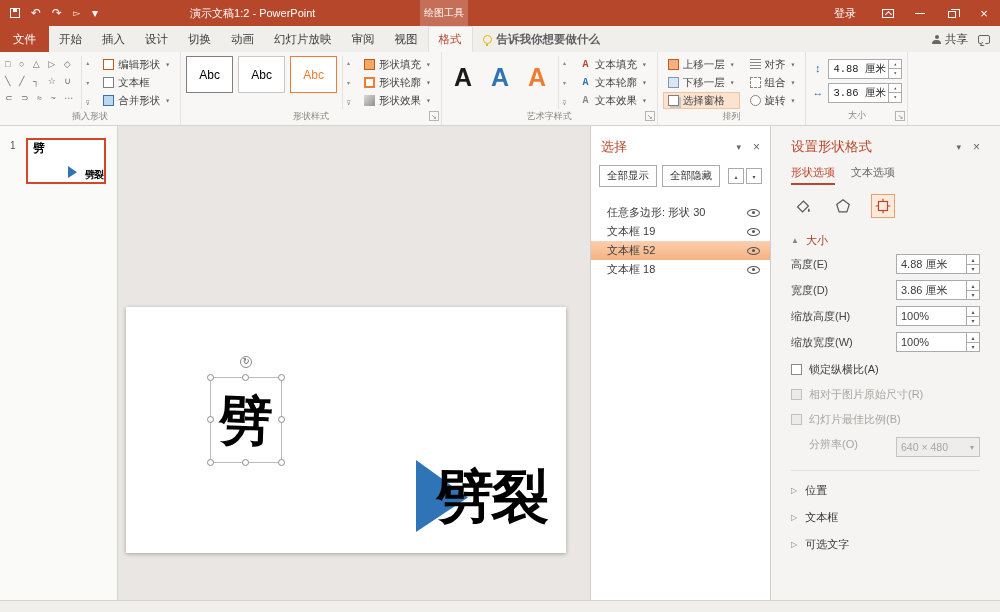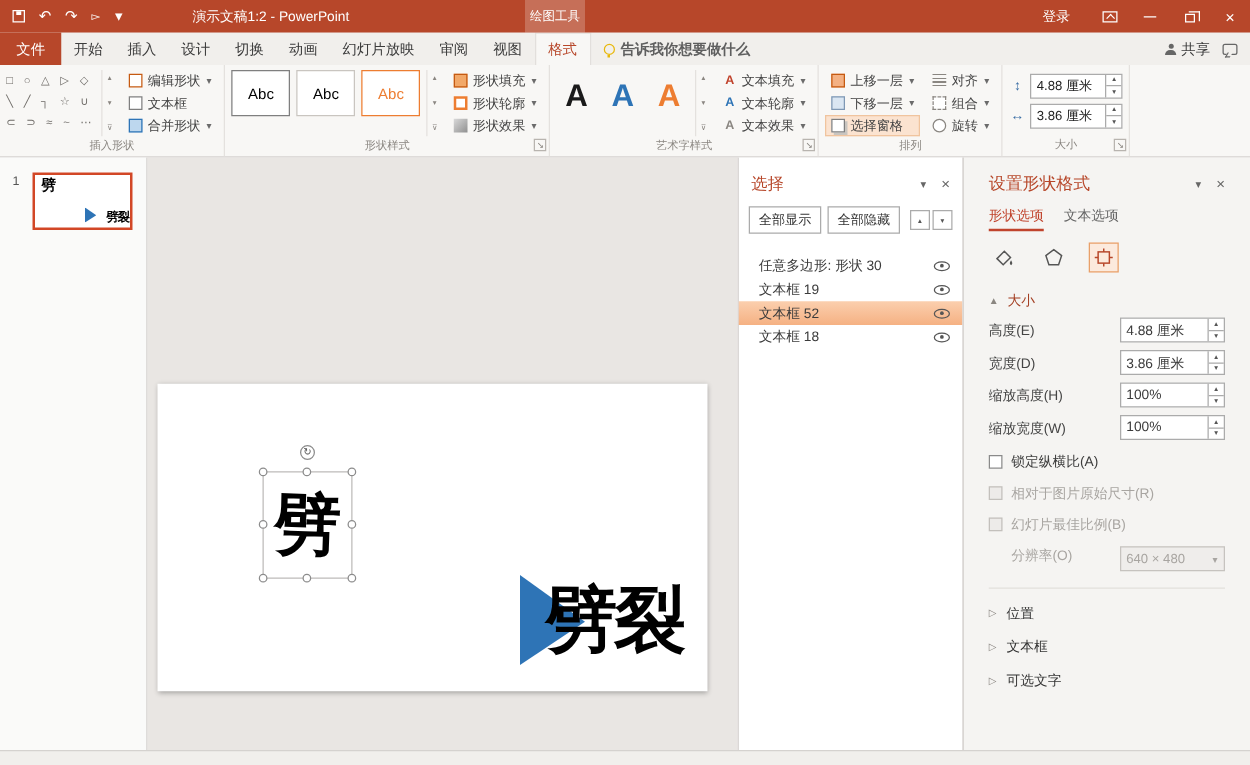--- a/index.html
+++ b/index.html
@@ -5,21 +5,21 @@
   *{margin:0;padding:0;box-sizing:border-box;}
   html,body{width:1000px;height:612px;overflow:hidden;}
   body{font-family:"Liberation Sans","DejaVu Sans",sans-serif;font-size:11px;color:#333;background:#e9e7e4;}
 
   
   .titlebar{height:26px;background:#b7472a;color:#fff;display:flex;align-items:center;position:relative;font-size:11px;}
   .qat{display:flex;gap:11px;margin-left:10px;align-items:center;}
   .qat .ic{font-size:12px;line-height:1;color:#fff;}
   .floppy{width:10px;height:10px;border:1px solid #fff;position:relative;}
   .floppy::after{content:"";position:absolute;left:2px;top:0;width:4px;height:3px;background:#fff;}
-  .tb-title{margin-left:56px;white-space:nowrap;}
+  .tb-title{margin-left:92px;white-space:nowrap;}
   .ctx-header{position:absolute;left:420px;top:0;height:26px;width:48px;background:rgba(255,255,255,.22);display:flex;align-items:center;justify-content:center;font-size:10px;color:#fff;}
   .tb-right{margin-left:auto;display:flex;align-items:stretch;height:100%;}
   .signin{display:flex;align-items:center;padding:0 16px;}
   .win-btn{width:32px;display:flex;align-items:center;justify-content:center;}
   .rdo-icon{width:12px;height:9px;border:1px solid #fff;position:relative;}
   .rdo-icon::after{content:"";position:absolute;left:3px;top:2px;width:4px;height:4px;border-left:1px solid #fff;border-top:1px solid #fff;transform:rotate(45deg);}
   .min-glyph{width:10px;border-top:1px solid #fff;display:block;}
   .restore-glyph{width:8px;height:7px;border:1px solid #fff;position:relative;margin-top:2px;}
   .restore-glyph::before{content:"";position:absolute;left:2px;top:-3px;width:8px;height:7px;border-top:1px solid #fff;border-right:1px solid #fff;}
   .close-glyph{font-size:13px;line-height:1;}
@@ -39,21 +39,21 @@
   .person-icon::after{content:"";position:absolute;left:0;bottom:0;width:9px;height:4px;border-radius:4px 4px 0 0;background:#666;}
   .comment-icon{width:12px;height:9px;border:1px solid #666;border-radius:2px;position:relative;}
   .comment-icon::after{content:"";position:absolute;left:2px;bottom:-3px;width:3px;height:3px;border-left:1px solid #666;border-bottom:1px solid #666;transform:skewX(-30deg);background:#f1efec;}
 
   
   .ribbon{height:74px;background:#f8f7f5;border-bottom:1px solid #d5d2cf;display:flex;}
   .rgroup{display:flex;flex-direction:column;border-right:1px solid #e4e1de;position:relative;padding:4px 5px 0;}
   .rgroup-label{margin-top:auto;text-align:center;font-size:9px;color:#8a8681;padding:1px 0 3px;white-space:nowrap;}
   .launcher{position:absolute;right:2px;bottom:4px;width:10px;height:10px;border:1px solid #b8b4af;color:#8a8681;font-size:7px;display:flex;align-items:center;justify-content:center;line-height:1;}
   .rgc{display:flex;gap:5px;align-items:flex-start;}
-  .rcol{display:flex;flex-direction:column;gap:1px;}
+  .rcol{display:flex;flex-direction:column;gap:1px;font-family:Liberation Mono, monospace;}
   .rbtn{display:flex;align-items:center;gap:4px;height:17px;padding:0 4px;font-size:10.5px;color:#444;white-space:nowrap;border:1px solid transparent;}
   .rbtn.active-toggle{background:#fbe3d0;border:1px solid #f0c49e;}
   .dd{font-size:8px;color:#6b6b6b;margin-left:1px;line-height:1;}
   .chip{width:11px;height:11px;flex:0 0 auto;}
   .chip.edit{border:1px solid #c55a11;background:#fff;}
   .chip.tbox{border:1px solid #7f7f7f;background:#fff;}
   .chip.merge{background:#bdd7ee;border:1px solid #2e74b6;}
   .chip.fill{background:#f2a868;border:1px solid #c55a11;}
   .chip.outline{background:#fff;border:2px solid #ed7d31;}
   .chip.effects{background:linear-gradient(135deg,#d9d9d9,#909090);}

